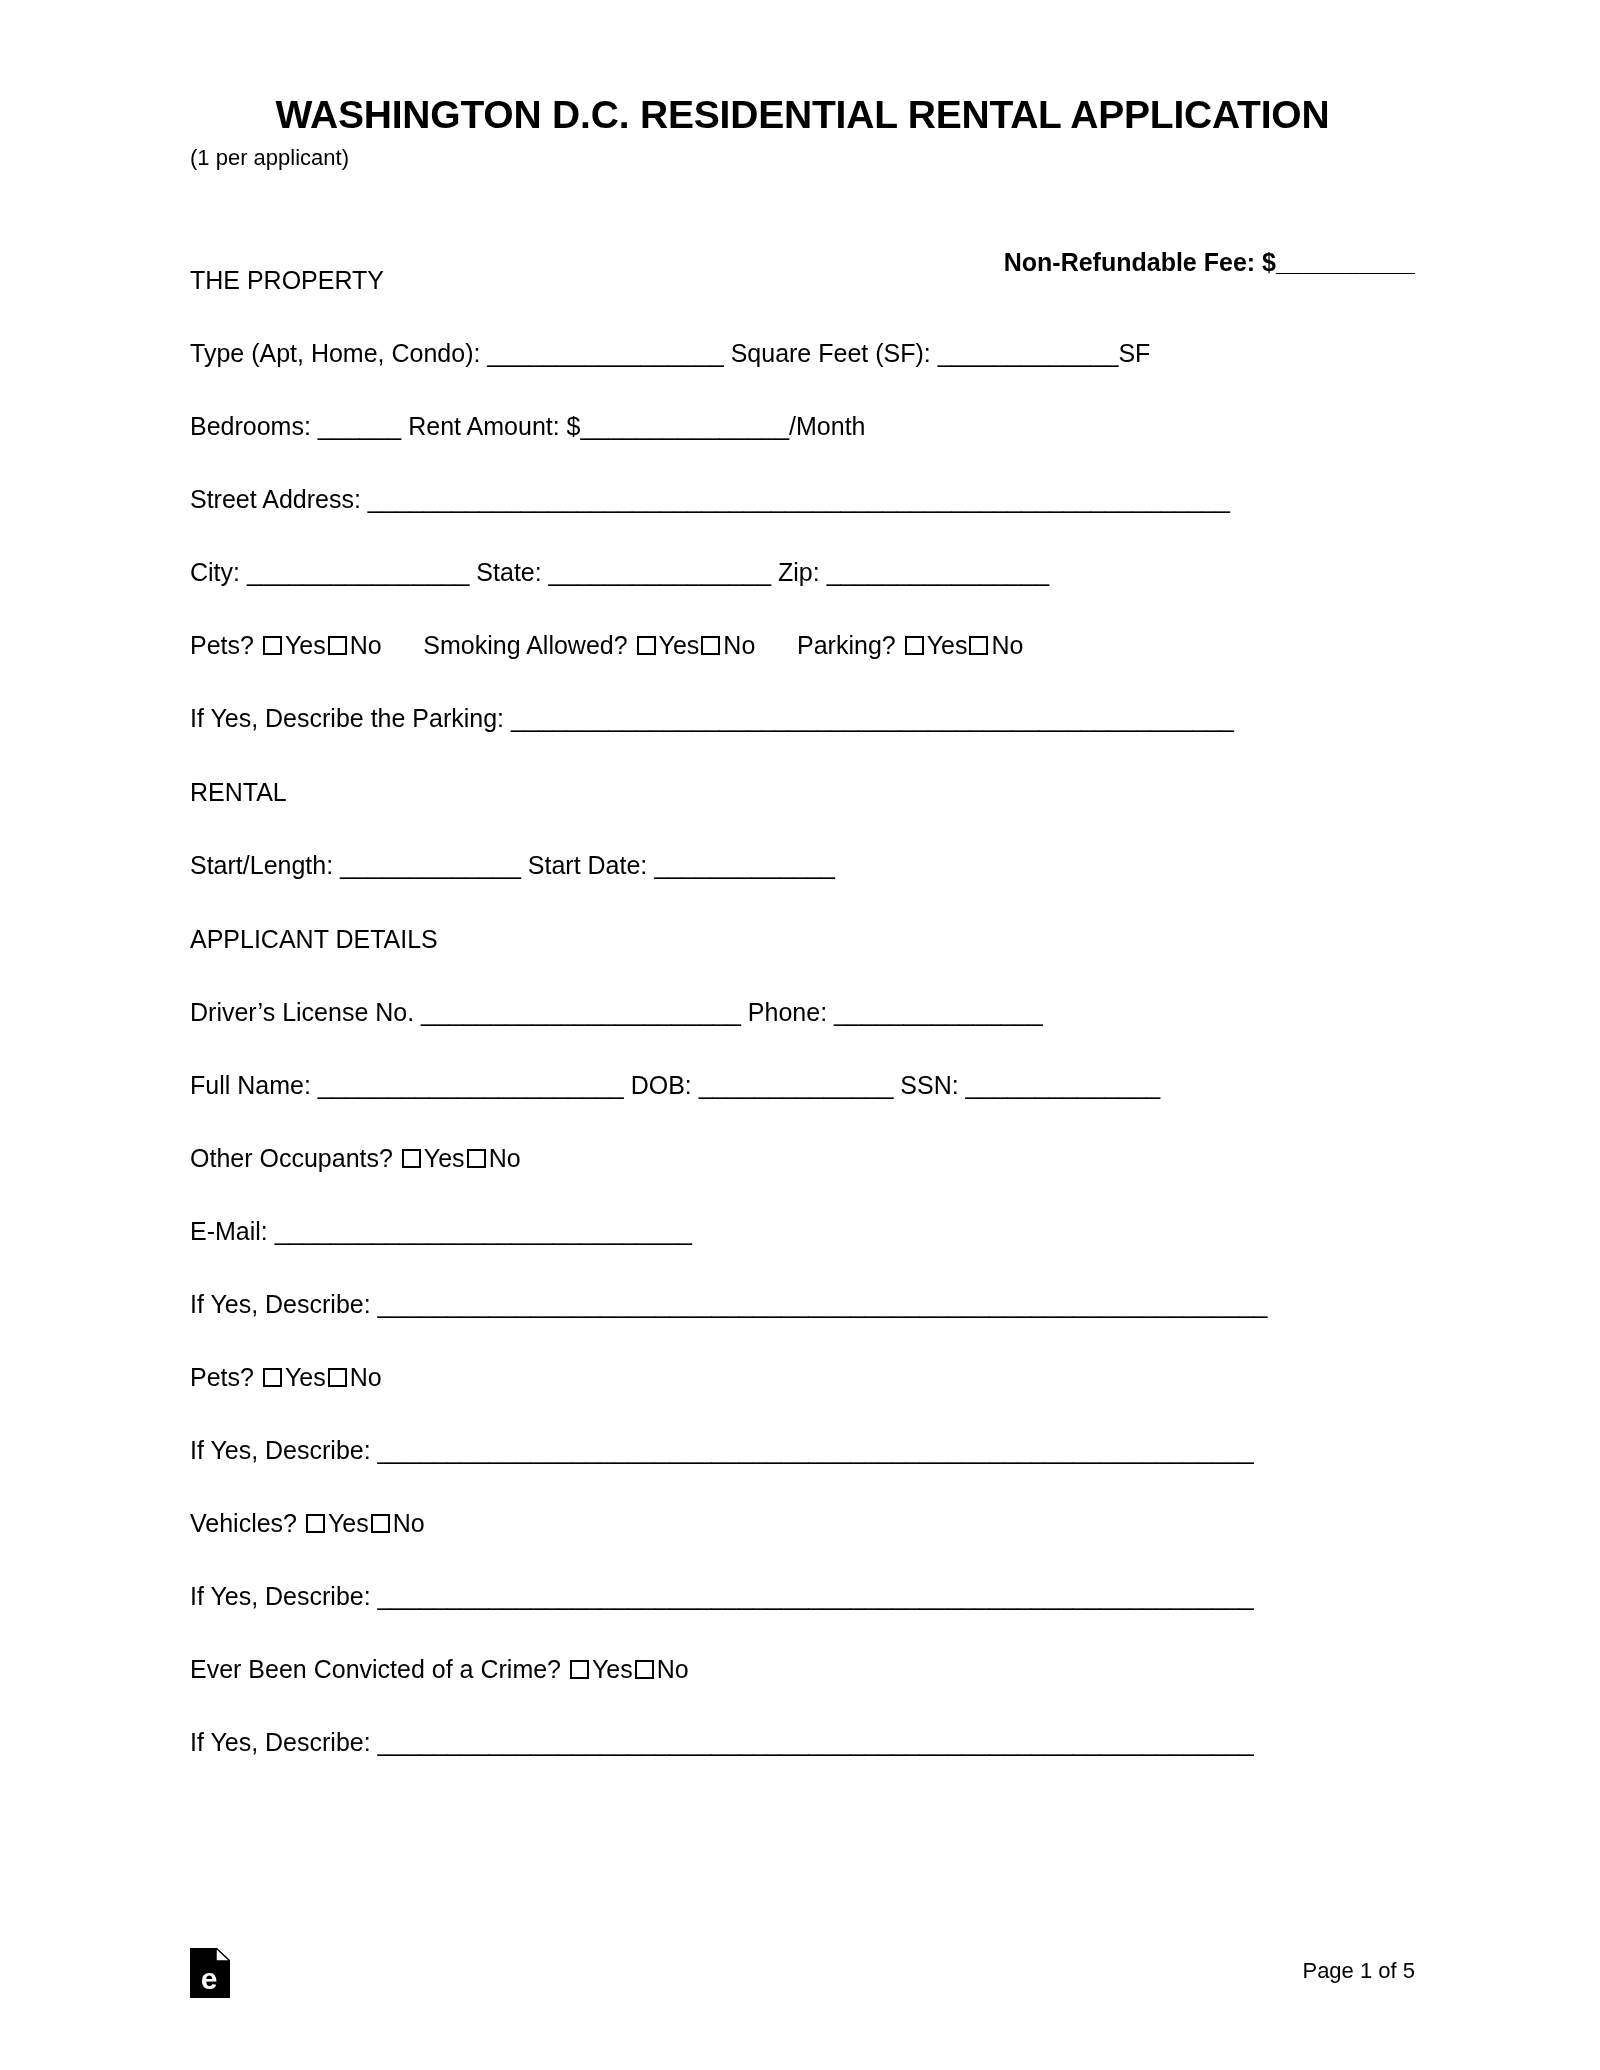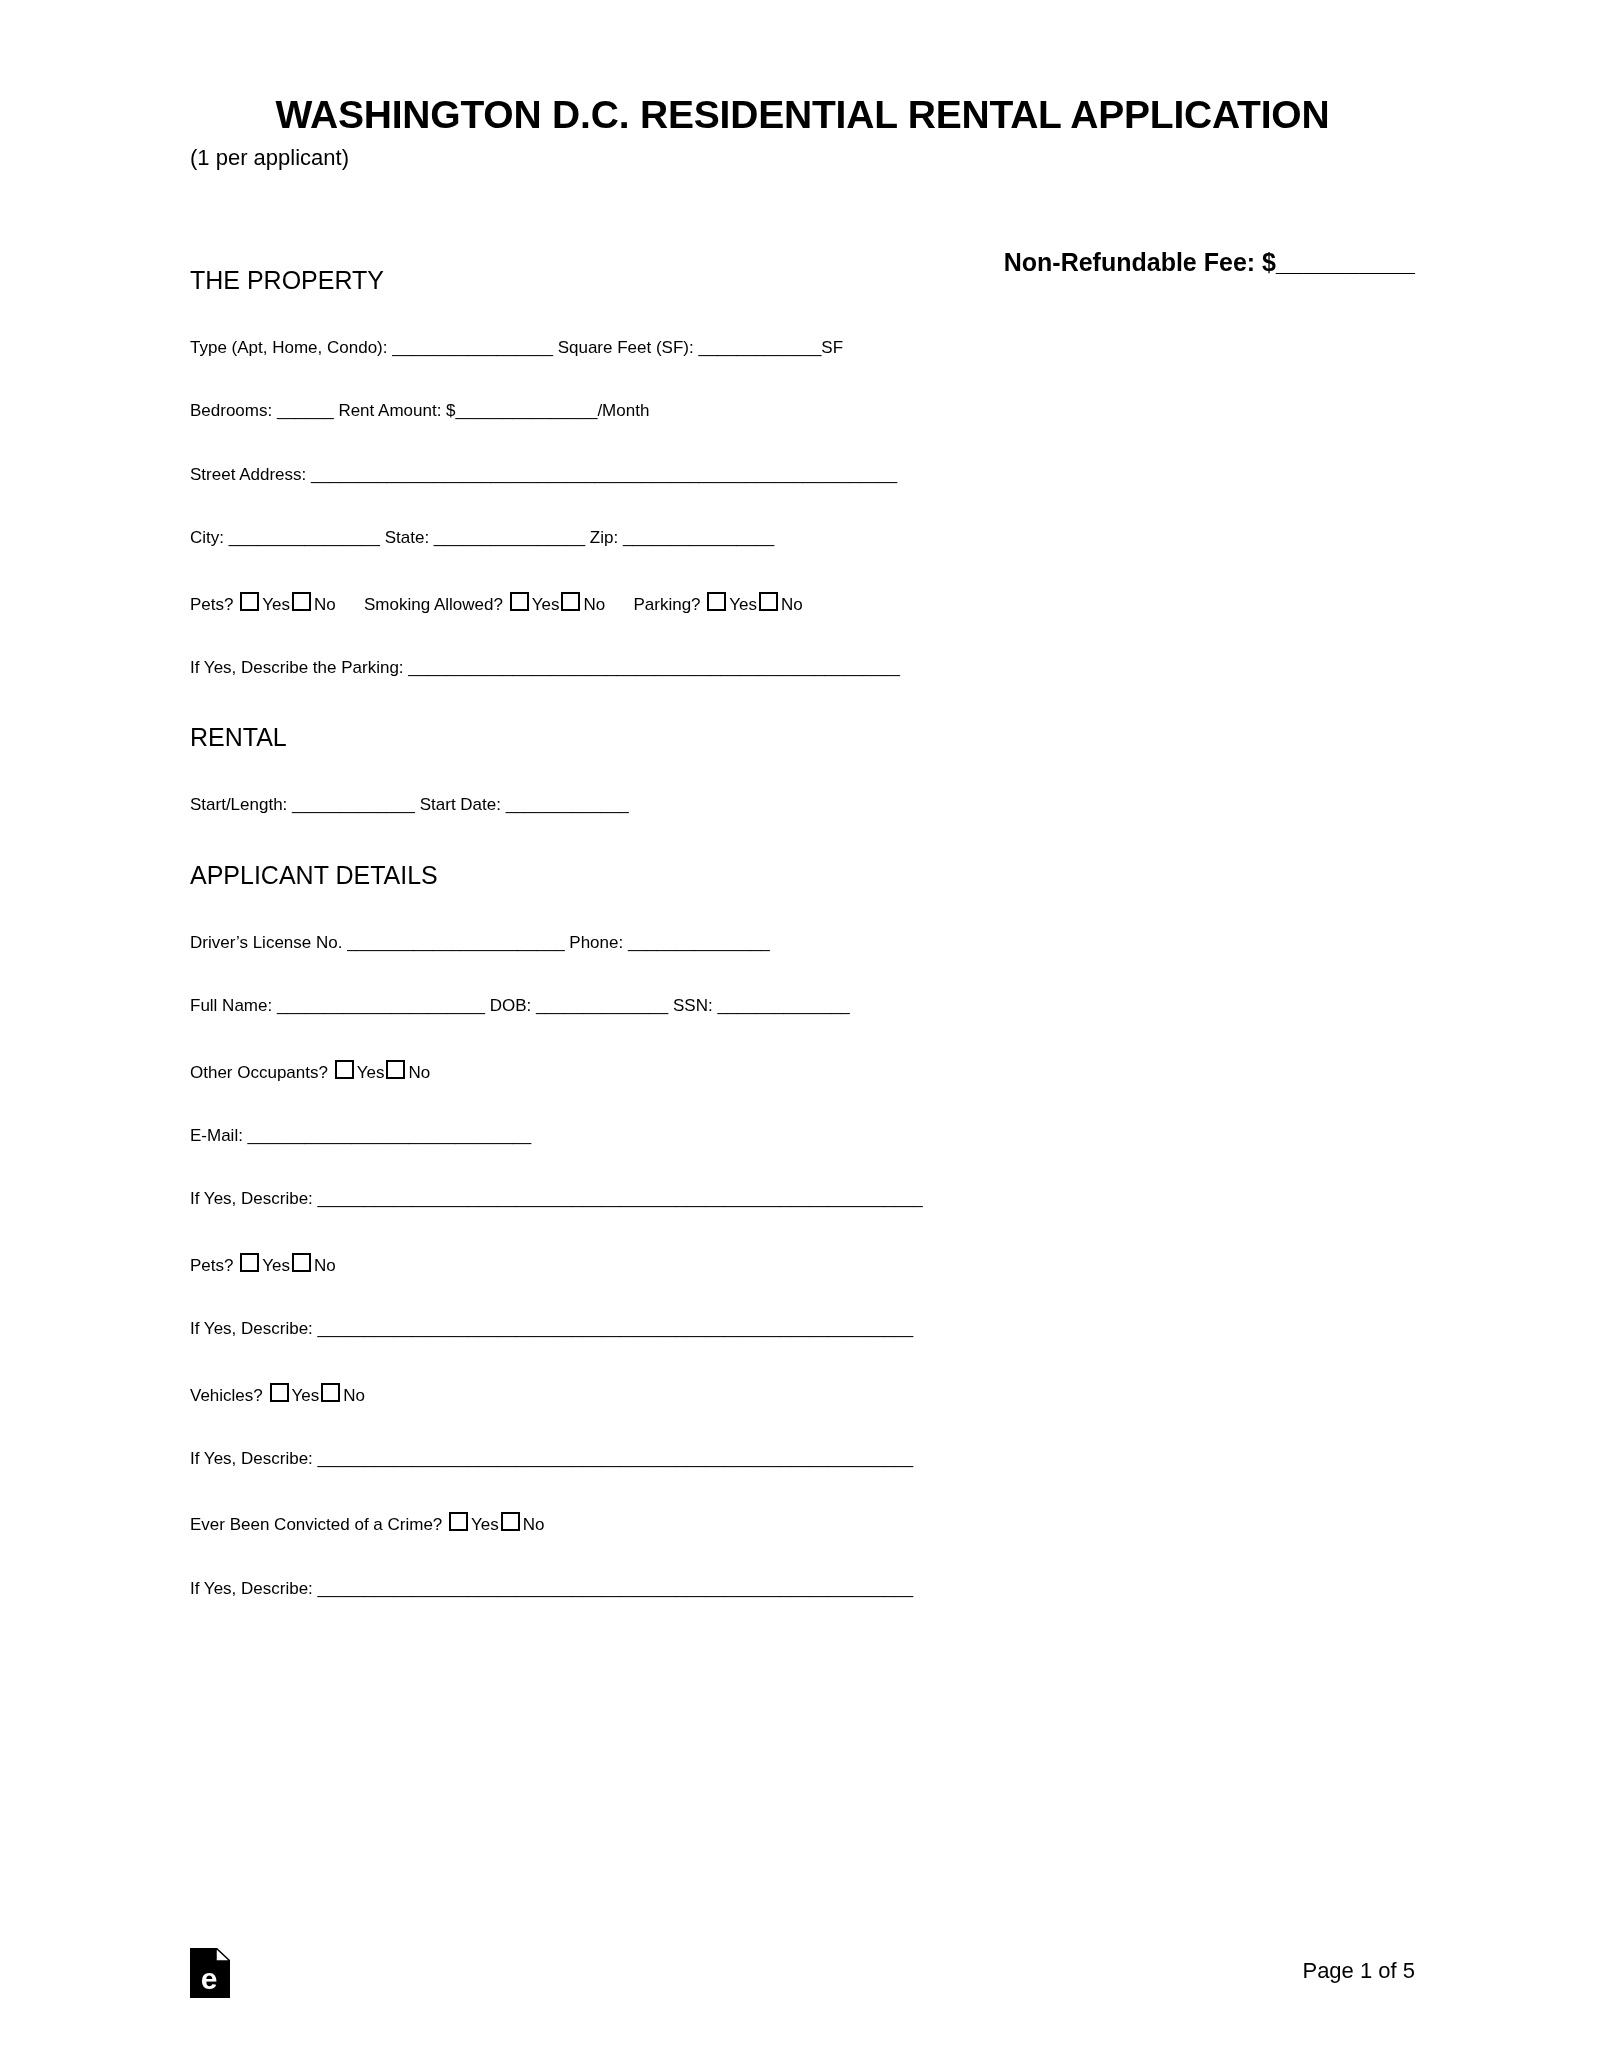--- a/index.html
+++ b/index.html
@@ -59,21 +59,21 @@
     white-space: nowrap;
   }
   .section-heading {
     font-size: 25px;
     font-weight: normal;
     margin: 0;
     line-height: 1.2;
     white-space: nowrap;
   }
   .form-line {
-    font-size: 17px;
+    font-size: 25px;
     font-weight: normal;
     margin: 0;
     line-height: 1.2;
     white-space: nowrap;
   }
 
   
   .gap-heading-prop { margin-top: -12px; }
   .row { margin-top: 43px; }
   .row-head { margin-top: 44px; }

